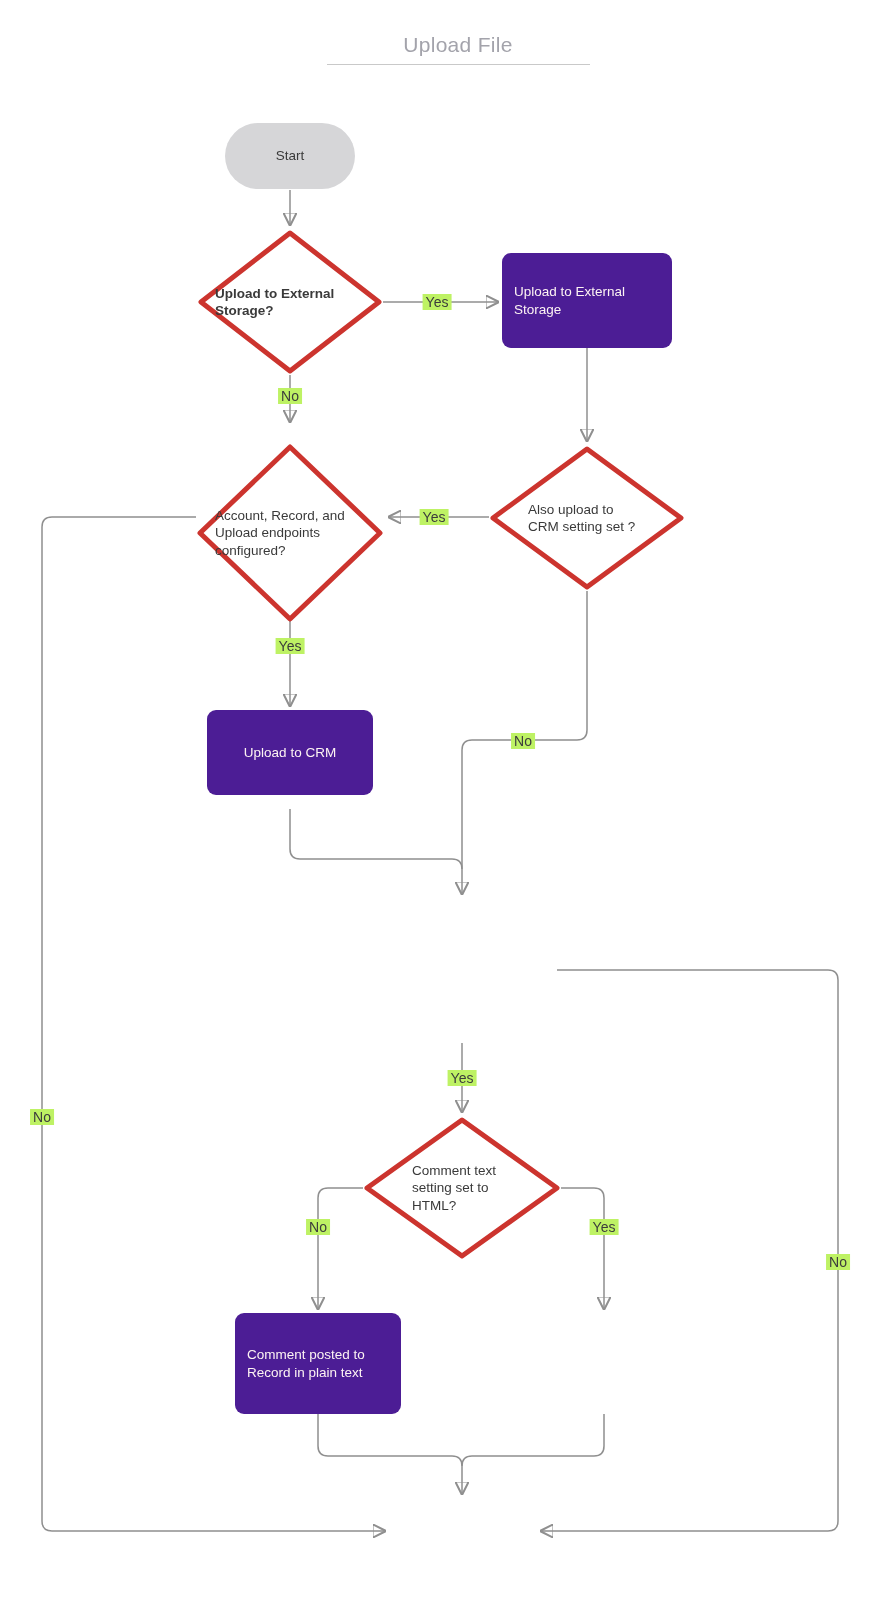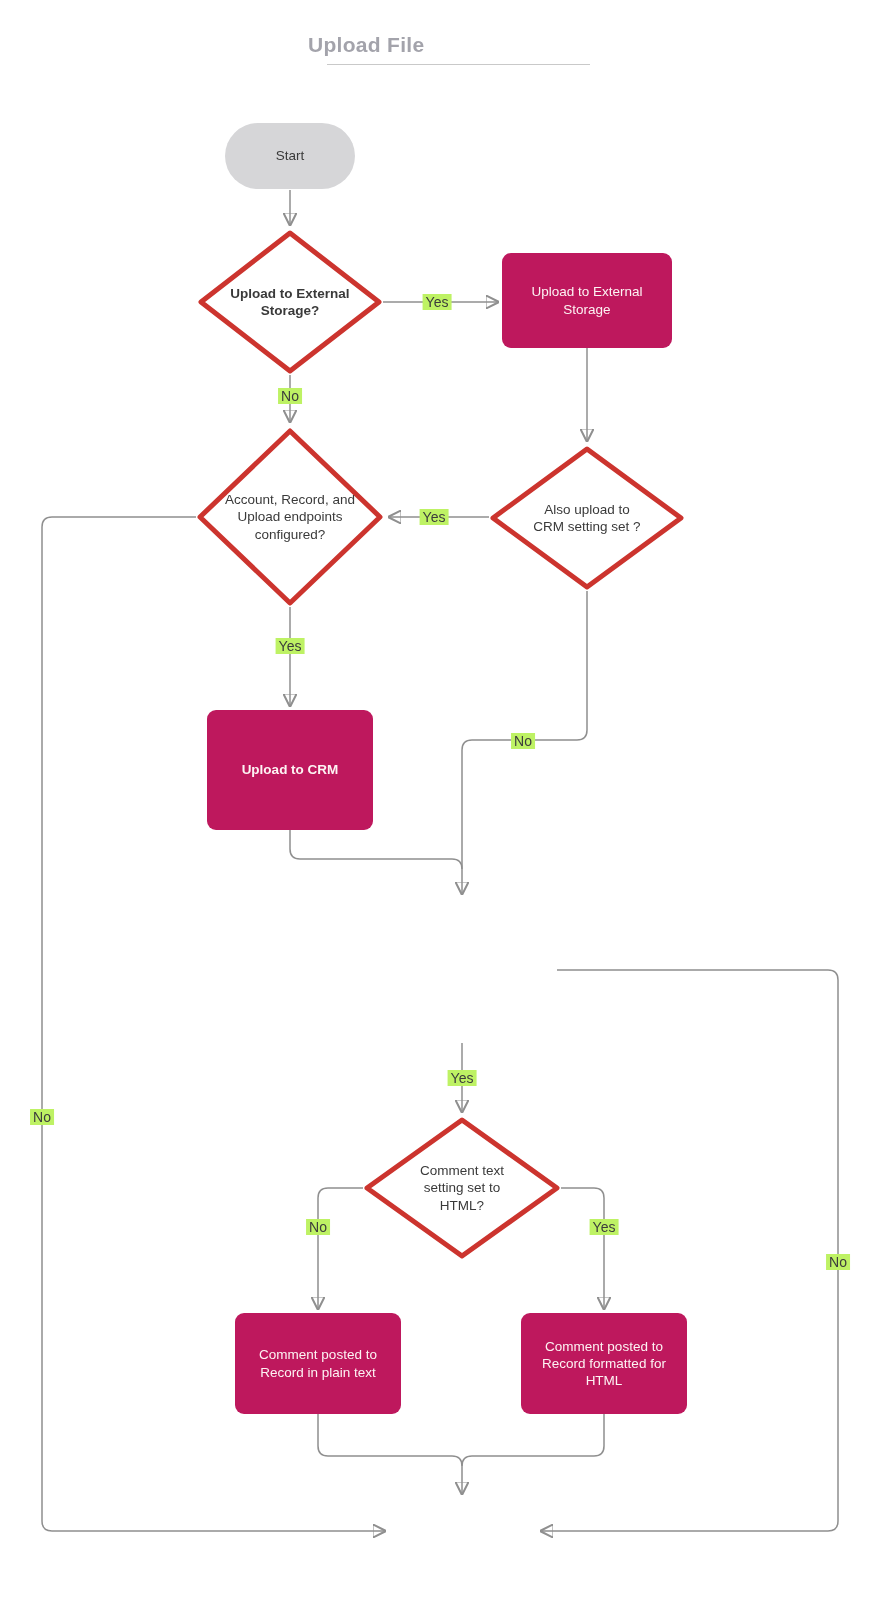--- a/index.html
+++ b/index.html
@@ -2,36 +2,36 @@
 <html><head>
 <meta charset="utf-8">
 <style>
   html,body { margin:0; padding:0; background:#fff; }
   .canvas {
     position:relative; width:883px; height:1600px; background:#ffffff;
     font-family:"Liberation Sans", sans-serif; overflow:hidden;
   }
   .title {
     position:absolute; left:308px; top:33px; width:300px;
-    font-size:21px; font-weight:bold; color:#a3a3ab;
+    text-align:center; font-size:21px; font-weight:normal; color:#a3a3ab;
     letter-spacing:0.3px;
   }
   .title-rule {
     position:absolute; left:327px; top:64px; width:263px; height:1px;
     background:#c9c9c9;
   }
   .connectors { position:absolute; left:0; top:0; z-index:1; }
   .connectors path { fill:none; stroke:#8f8f8f; stroke-width:1.5; }
   .node { position:absolute; display:flex; align-items:center; justify-content:center; z-index:2; }
   .nlabel {
-    display:block; text-align:center; font-size:13.5px; line-height:1.28;
+    display:block; text-align:left; font-size:13.5px; line-height:1.28;
     color:#3a3a3a; position:relative; z-index:2;
   }
   .pill { background:#d6d6d8; border-radius:34px; }
-  .proc { background:#be185d; border-radius:9px; padding:11px 12px; box-sizing:border-box; }
+  .proc { background:#4c1d95; border-radius:9px; padding:11px 12px; box-sizing:border-box; }
   .proc .nlabel { color:#fdf3f3; }
   .diamond { background:transparent; }
   .dshape { position:absolute; left:0; top:0; z-index:1; }
   .dshape polygon { fill:#ffffff; stroke:#cc342e; stroke-width:5; stroke-linejoin:round; }
   .elabel {
     position:absolute; transform:translate(-50%,-50%); z-index:3;
     background:#bef264; padding:0 3px; font-size:14px; color:#3c3c3c;
     white-space:nowrap;
   }
 </style>
@@ -81,46 +81,43 @@
     <span class="nlabel" style="max-width:150px;">Upload to External Storage</span>
   </div>
 
   <div class="node diamond" style="left:489px;top:445px;width:196px;height:146px;">
     <svg class="dshape" width="196" height="146">
       <polygon points="98,4 192,73 98,142 4,73"></polygon>
     </svg>
     <span class="nlabel" style="max-width:118px;">Also upload to CRM setting set ?</span>
   </div>
 
-  <div class="node diamond" style="left:196px;top:427px;width:188px;height:180px;">
+  <div class="node diamond" style="left:196px;top:443px;width:188px;height:180px;">
     <svg class="dshape" width="188" height="180">
       <polygon points="94,4 184,90 94,176 4,90"></polygon>
     </svg>
     <span class="nlabel" style="max-width:150px;">Account, Record, and Upload endpoints configured?</span>
   </div>
 
-  <div class="node proc" style="left:207px;top:710px;width:166px;height:120px;font-weight:bold;">
+  <div class="node proc" style="left:207px;top:710px;width:166px;height:85px;">
     <span class="nlabel">Upload to CRM</span>
   </div>
 
 
   <div class="node diamond" style="left:363px;top:1116px;width:198px;height:144px;">
     <svg class="dshape" width="198" height="144">
       <polygon points="99,4 194,72 99,140 4,72"></polygon>
     </svg>
     <span class="nlabel" style="max-width:100px;">Comment text setting set to HTML?</span>
   </div>
 
   <div class="node proc" style="left:235px;top:1313px;width:166px;height:101px;">
     <span class="nlabel">Comment posted to Record in plain text</span>
   </div>
 
-  <div class="node proc" style="left:521px;top:1313px;width:166px;height:101px;">
-    <span class="nlabel">Comment posted to Record formatted for HTML</span>
-  </div>
 
 
   <span class="elabel" style="left:437px;top:302px;">Yes</span>
   <span class="elabel" style="left:290px;top:396px;">No</span>
   <span class="elabel" style="left:434px;top:517px;">Yes</span>
   <span class="elabel" style="left:290px;top:646px;">Yes</span>
   <span class="elabel" style="left:523px;top:741px;">No</span>
   <span class="elabel" style="left:462px;top:1078px;">Yes</span>
   <span class="elabel" style="left:318px;top:1227px;">No</span>
   <span class="elabel" style="left:604px;top:1227px;">Yes</span>

